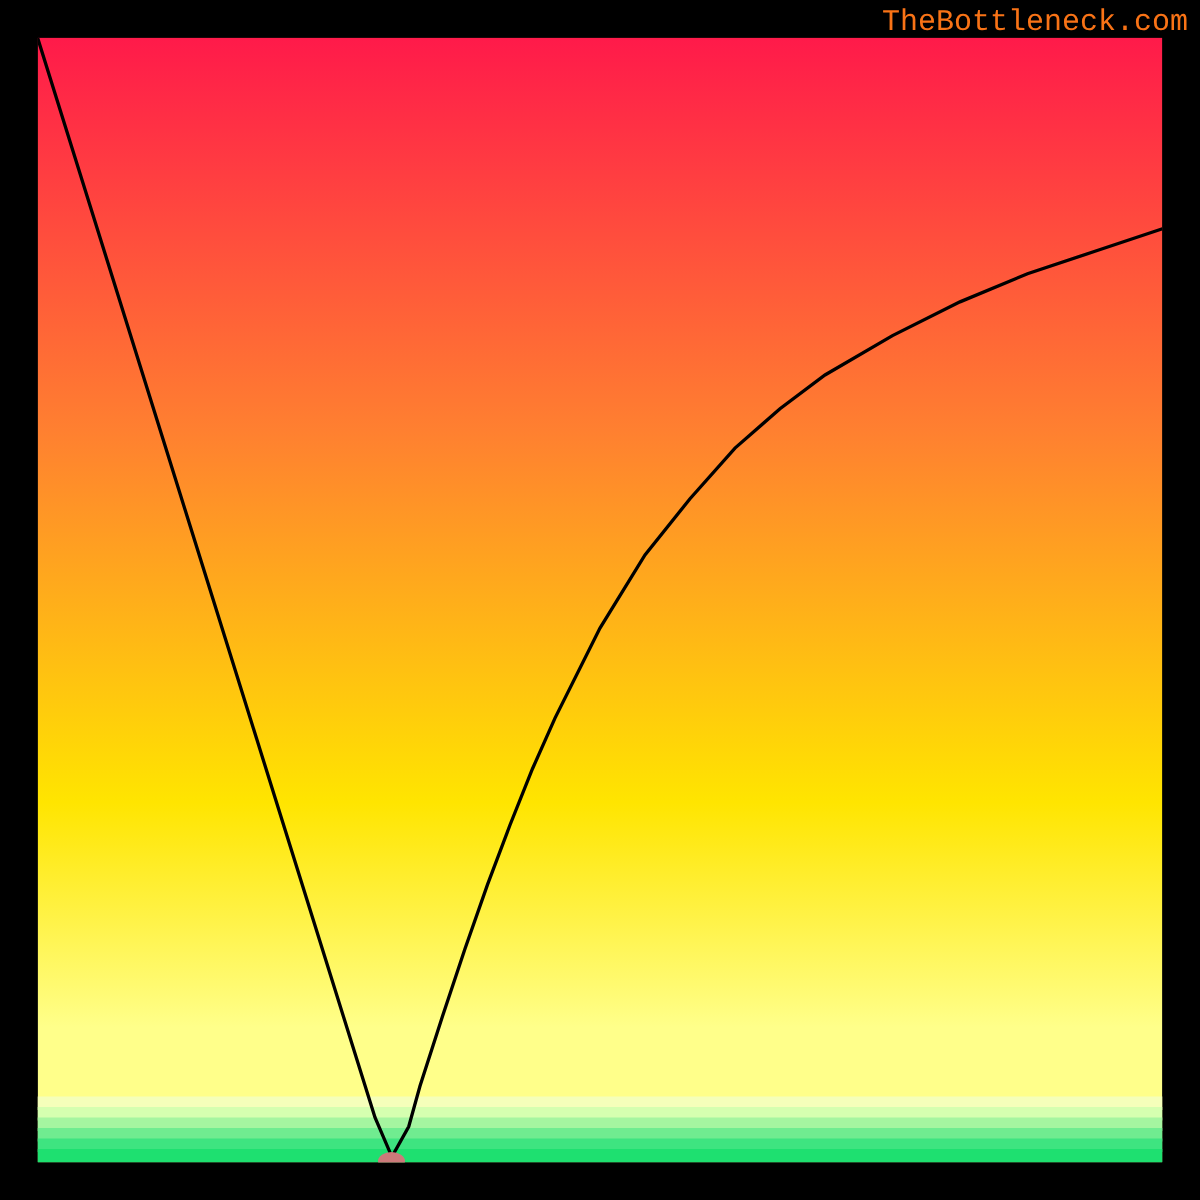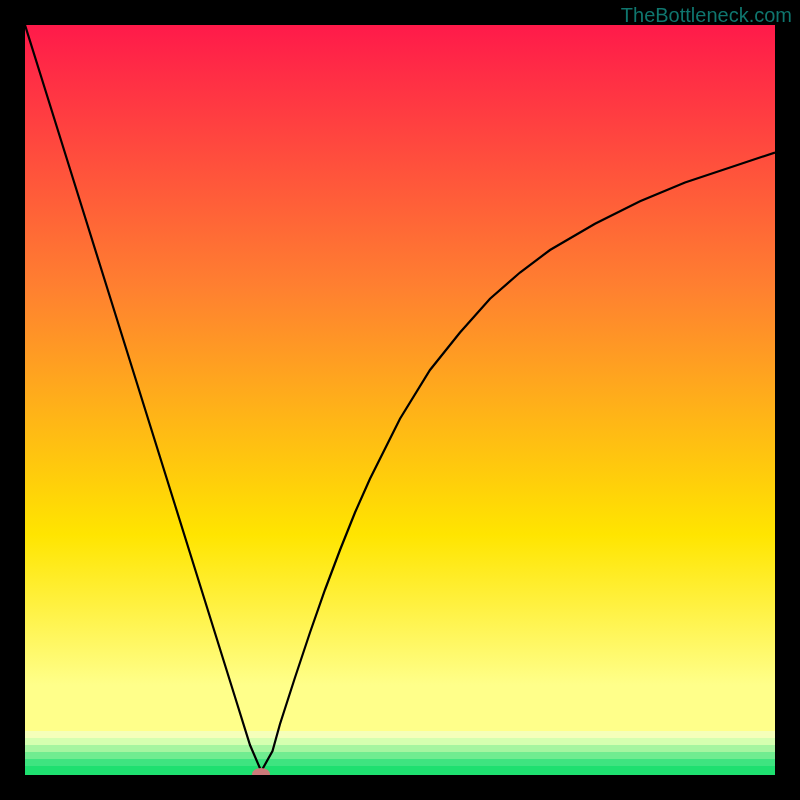--- a/index.html
+++ b/index.html
@@ -11,23 +11,24 @@
       width: 800px;
       height: 800px;
       background: #000;
       position: relative;
       font-family: Arial, sans-serif;
     }
     .watermark {
       position: absolute;
       top: 4px;
       right: 8px;
-      color: #0f766e;
+      color: #f97316;
       font-size: 20px;
       z-index: 10;
+      font-family: Liberation Mono, monospace;
     }
     .frame {
       position: absolute;
       top: 25px;
       left: 25px;
       width: 750px;
       height: 750px;
       overflow: hidden;
     }
     .gradient-bg {

